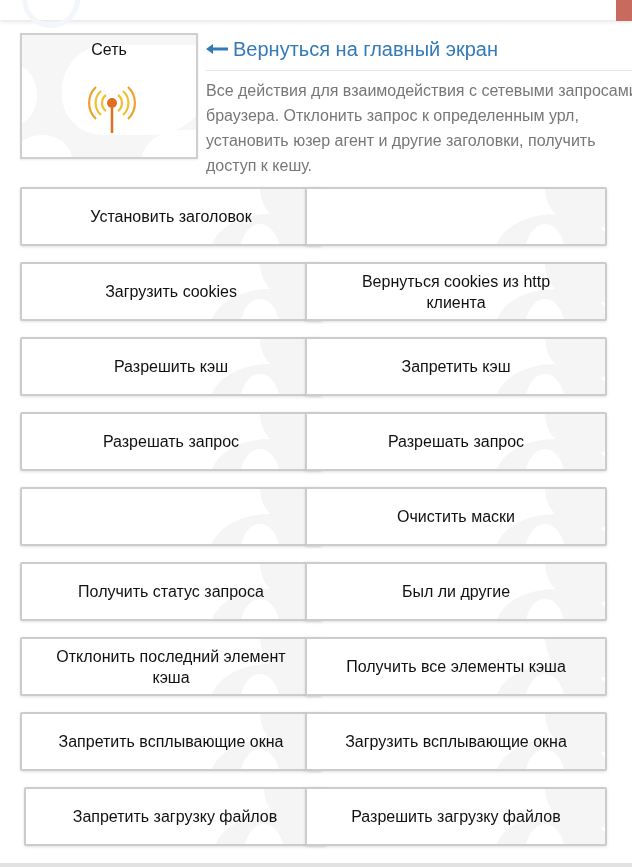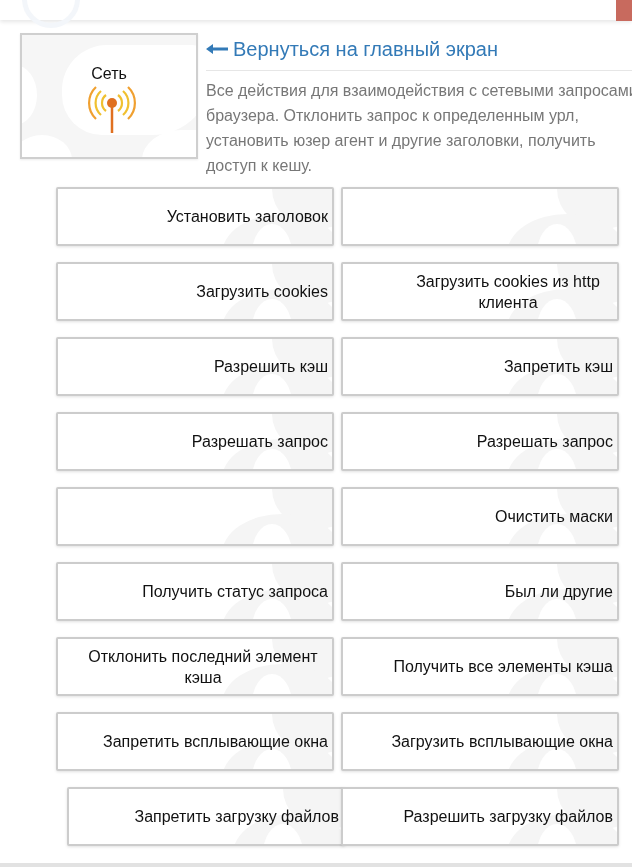--- a/index.html
+++ b/index.html
@@ -32,21 +32,21 @@
     border: 2px solid #cfcfcf;
     box-shadow: 0 1px 2px rgba(0,0,0,0.08);
     overflow: hidden;
   }
   .card .blob1 { position:absolute; left:40px; top:10px; width:150px; height:90px; background:#fff; border-radius: 45px 20px 60px 40px; }
   .card .blob2 { position:absolute; left:-30px; top:30px; width:45px; height:60px; background:#fff; border-radius:50%; }
   .card .blob3 { position:absolute; left:-10px; top:100px; width:60px; height:50px; background:#fff; border-radius:50%; }
   .card .blob4 { position:absolute; left:120px; top:95px; width:80px; height:60px; background:#fff; border-radius:50% 20% 0 0; }
   .card-title {
     position: absolute; left: 0; top: 6px; width: 174px; text-align: center;
-    font-size: 16px; color: #111; z-index: 1; margin-top: 24px;
+    font-size: 16px; color: #111; z-index: 1;
   }
   .card-icon { position: absolute; left: 64px; top: 44px; width: 52px; height: 54px; z-index: 1; }
 
   .back-link {
     position: absolute; left: 206px; top: 38px;
     font-size: 20px; color: #337ab7; text-decoration: none; white-space: nowrap;
   }
   .back-link .arrow { display: inline-block; width: 22px; height: 10px; vertical-align: middle; margin-right: 5px; position: relative; top: -2px; }
   .separator {
     position: absolute; left: 206px; top: 70px; width: 426px; height: 1px; background: #e6e6e6;
@@ -57,25 +57,25 @@
   }
 
   .grid { position: absolute; left: 0; top: 0; }
   .action-btn {
     position: absolute;
     width: 266px; height: 55px;
     background: #ffffff;
     border: 2px solid #cccccc;
     border-radius: 2px;
     box-shadow: 0 1px 3px rgba(0,0,0,0.12);
-    display: flex; align-items: center; justify-content: flex-end;
+    display: flex; align-items: center; justify-content: center;
     text-align: center;
     font-size: 16px; line-height: 21px; color: #111;
     overflow: hidden; cursor: pointer;
-    padding: 0 4px; box-sizing: content-box; margin-left: 36px;
+    padding: 0 16px; box-sizing: content-box;
   }
   .action-btn .bg-a { position:absolute; right:-30px; top:-40px; width:90px; height:80px; border-radius:50%; background:#f5f5f5; }
   .action-btn .bg-b { position:absolute; right:-10px; bottom:-50px; width:120px; height:80px; border-radius:50%; background:#f5f5f5; }
   .action-btn .bg-c { position:absolute; right:40px; bottom:-40px; width:40px; height:60px; border-radius:50%; background:#fff; }
   .action-btn .label { position: relative; z-index: 1; }
 
   .bottombar { position: absolute; left: 0; top: 863px; width: 632px; height: 4px; background: #e2e2e2; }
 </style>
 </head>
 <body>
@@ -129,21 +129,21 @@
     <div class="action-btn" style="left:20px;top:262px">
         <div class="bg-a"></div>
         <div class="bg-b"></div>
         <div class="bg-c"></div>
         <span class="label">Загрузить cookies</span>
       </div>
     <div class="action-btn" style="left:305px;top:262px">
         <div class="bg-a"></div>
         <div class="bg-b"></div>
         <div class="bg-c"></div>
-        <span class="label" style="max-width:210px;display:inline-block">Загрузить cookies из http клиента</span>
+        <span class="label" style="max-width:210px;display:inline-block">Вернуться cookies из http клиента</span>
       </div>
 
     <div class="action-btn" style="left:20px;top:337px">
         <div class="bg-a"></div>
         <div class="bg-b"></div>
         <div class="bg-c"></div>
         <span class="label">Разрешить кэш</span>
       </div>
     <div class="action-btn" style="left:305px;top:337px">
         <div class="bg-a"></div>
@@ -209,21 +209,21 @@
         <div class="bg-c"></div>
         <span class="label">Запретить всплывающие окна</span>
       </div>
     <div class="action-btn" style="left:305px;top:712px">
         <div class="bg-a"></div>
         <div class="bg-b"></div>
         <div class="bg-c"></div>
         <span class="label">Загрузить всплывающие окна</span>
       </div>
 
-    <div class="action-btn" style="left:31px;top:787px">
+    <div class="action-btn" style="left:24px;top:787px">
         <div class="bg-a"></div>
         <div class="bg-b"></div>
         <div class="bg-c"></div>
         <span class="label">Запретить загрузку файлов</span>
       </div>
     <div class="action-btn" style="left:305px;top:787px">
         <div class="bg-a"></div>
         <div class="bg-b"></div>
         <div class="bg-c"></div>
         <span class="label">Разрешить загрузку файлов</span>

